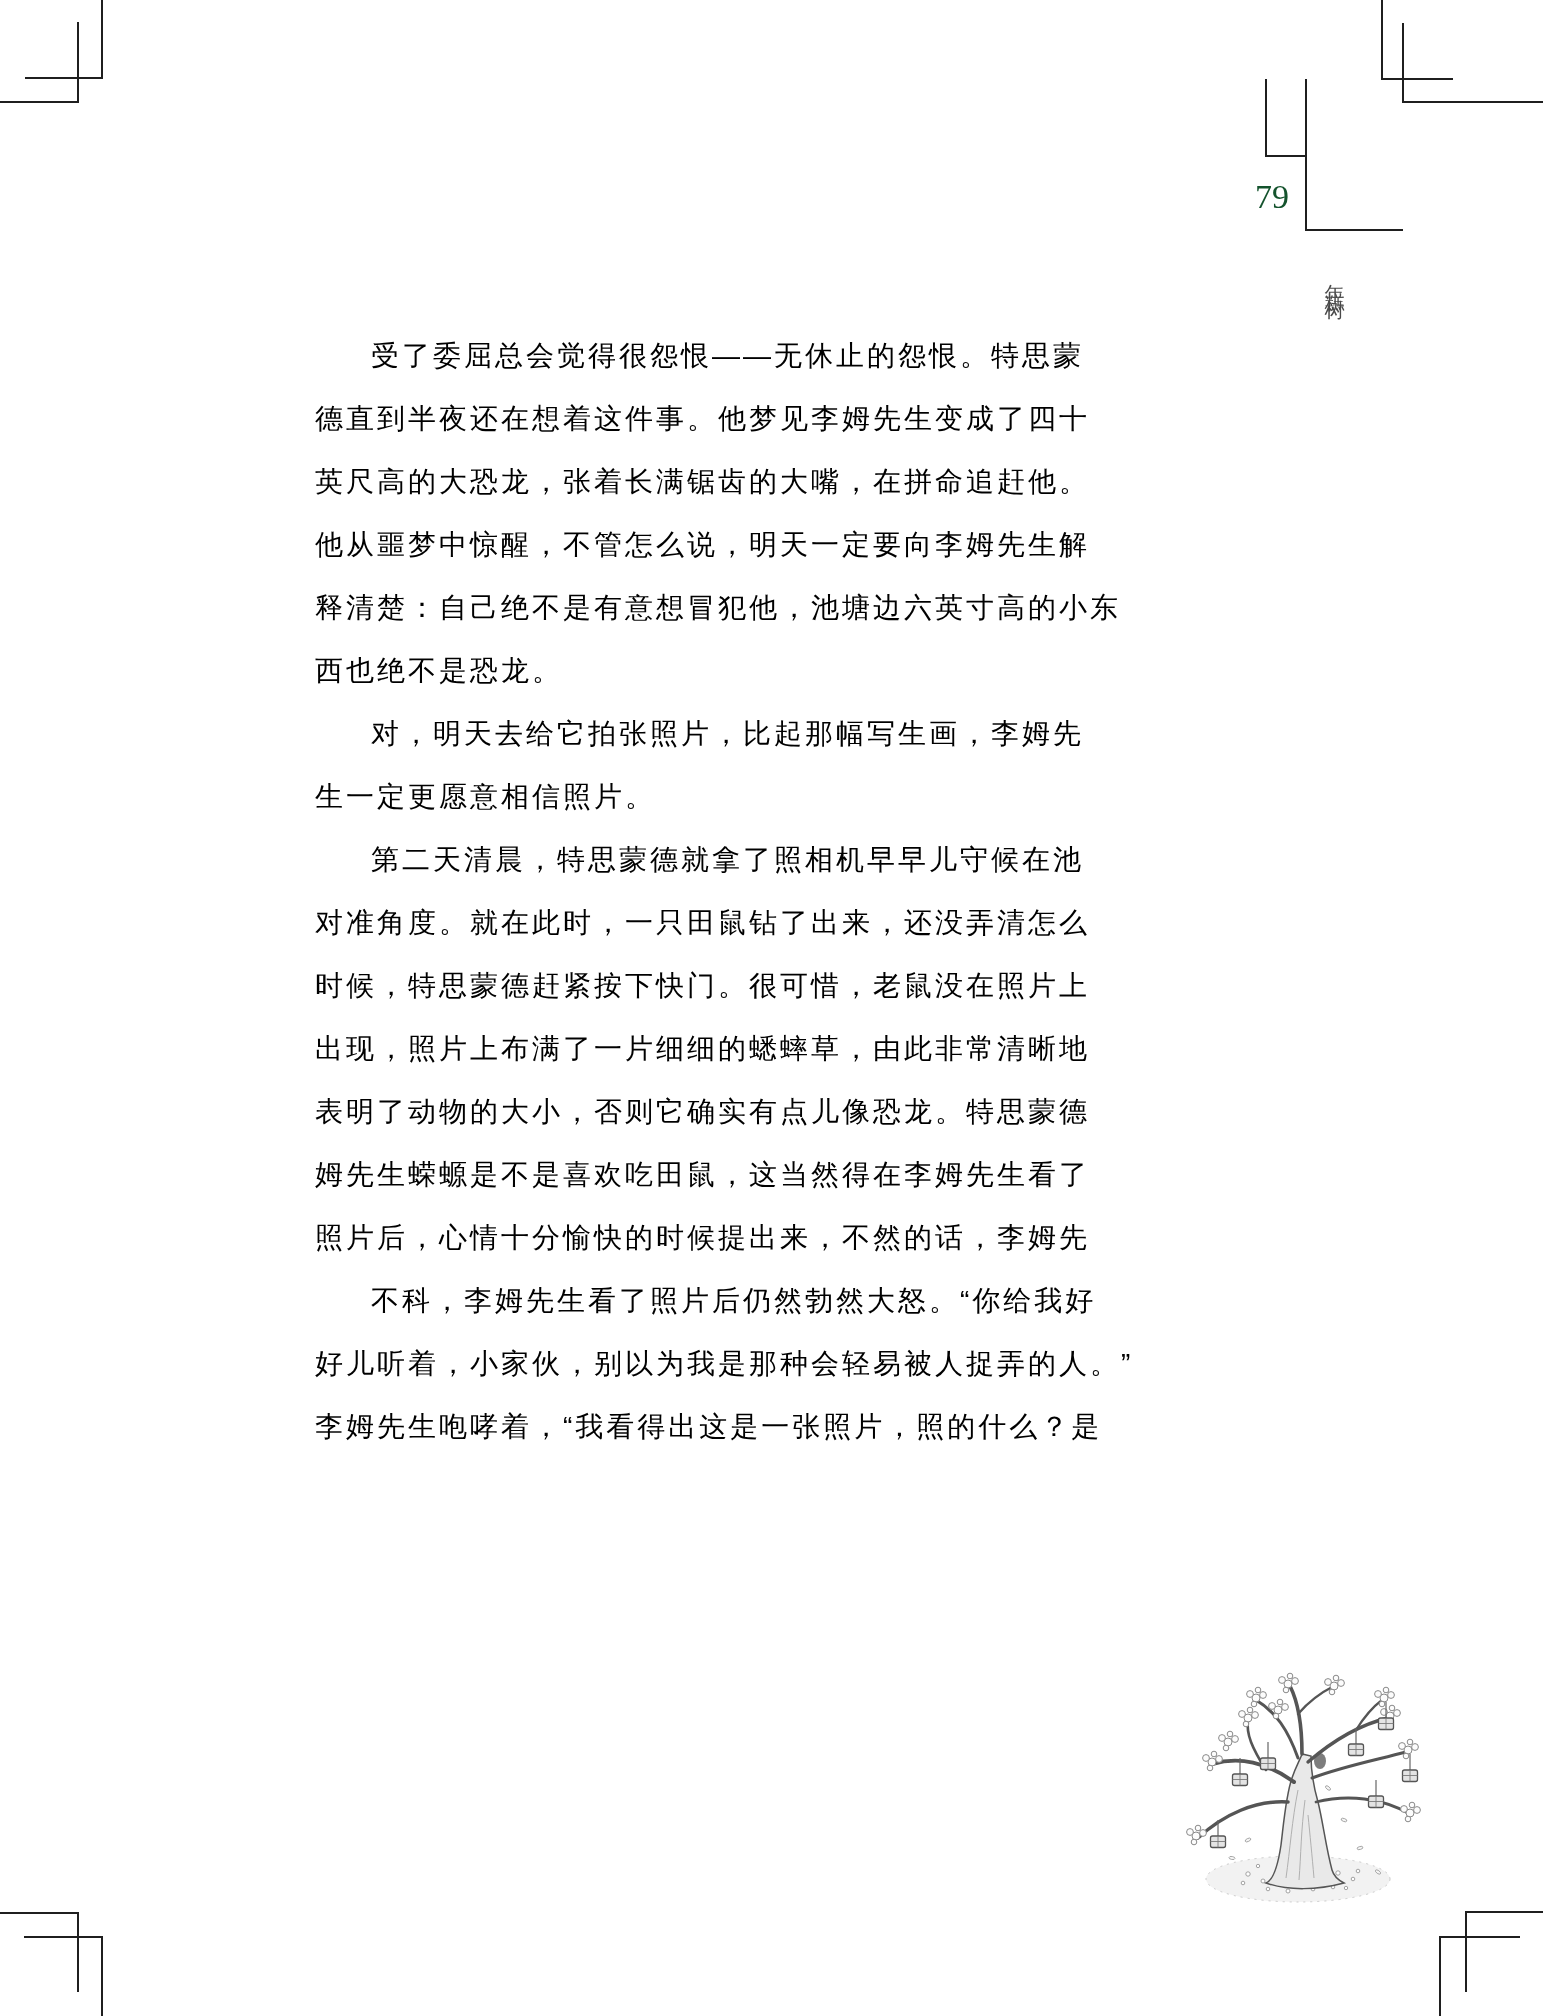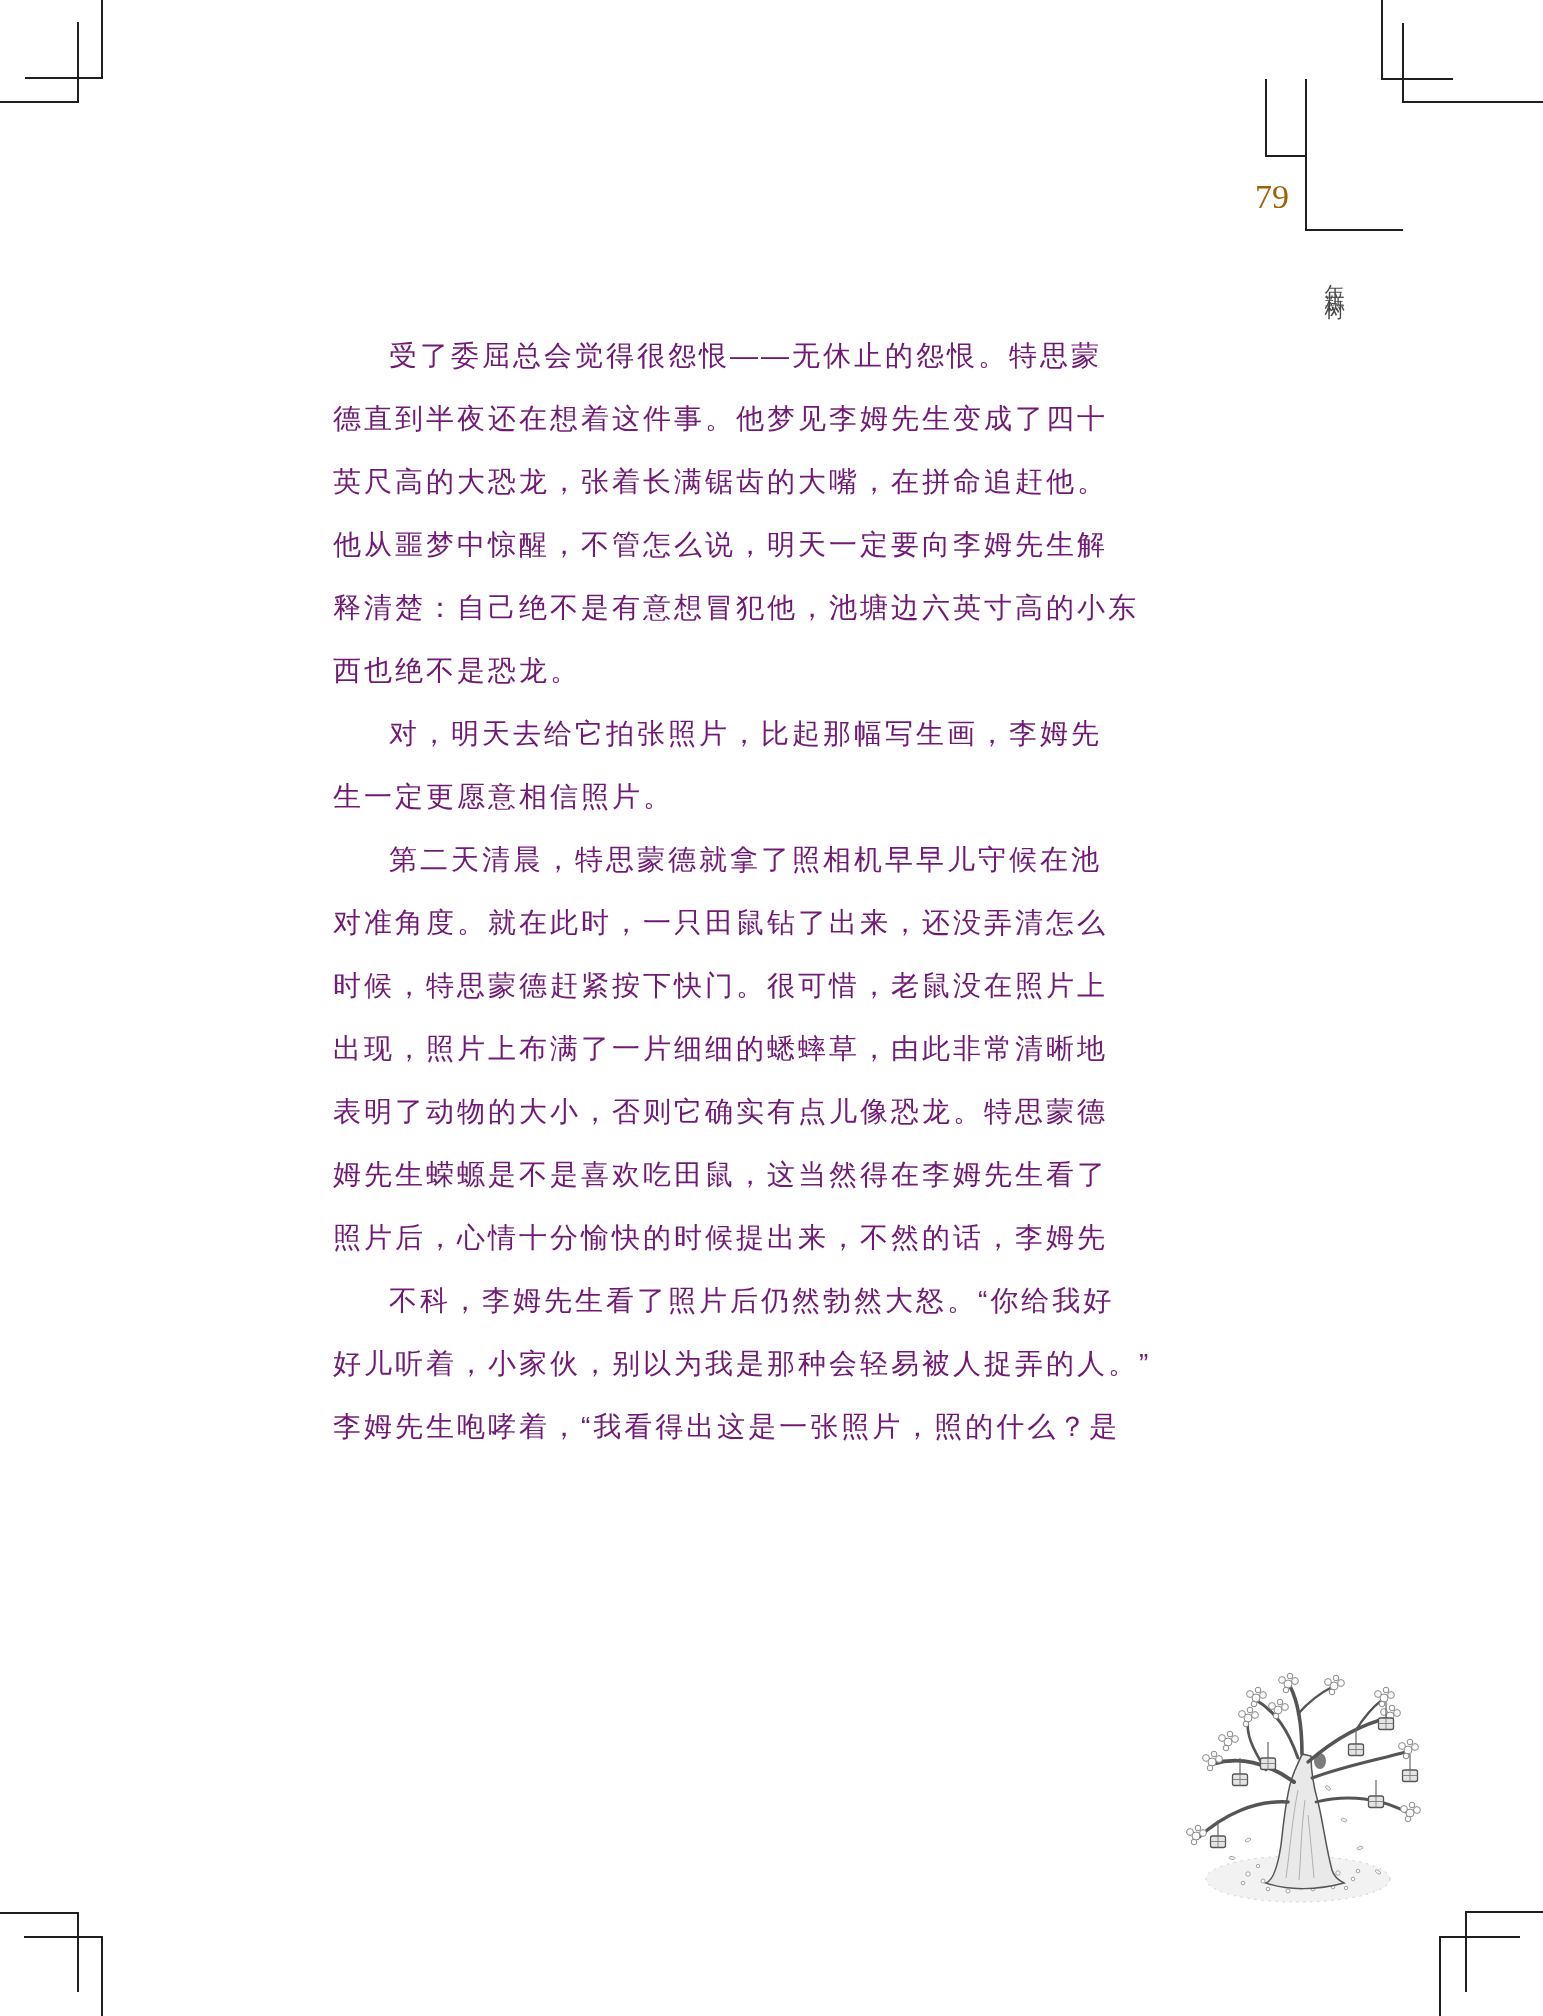--- a/index.html
+++ b/index.html
@@ -29,31 +29,31 @@
   .bl-b-h{left:24px;top:1936px;width:79px;height:2px;}
   .bl-b-v{left:101px;top:1936px;width:2px;height:80px;}
   .br-a-h{left:1465px;top:1911px;width:78px;height:2px;}
   .br-a-v{left:1465px;top:1911px;width:2px;height:81px;}
   .br-b-h{left:1439px;top:1936px;width:81px;height:2px;}
   .br-b-v{left:1439px;top:1936px;width:2px;height:80px;}
 
   .page-number{
     position:absolute;left:1244px;top:178px;width:56px;
     font-family:"Liberation Serif",serif;
-    font-size:34px;color:#a16207;text-align:center;
+    font-size:34px;color:#14532d;text-align:center;
   }
   .side-title{
     position:absolute;left:1322px;top:268px;
     writing-mode:vertical-rl;text-orientation:upright;
     font-family:"Liberation Serif",serif;
     font-size:20px;letter-spacing:8px;color:#4a4a4a;
   }
   .text-block{
-    position:absolute;left:333px;top:324px;width:760px;
-    color:#701a75;
+    position:absolute;left:315px;top:324px;width:760px;
+    color:#000000;
   }
   .line{
     height:63px;line-height:63px;
     font-size:28px;letter-spacing:3px;
     white-space:nowrap;
   }
   .indent{text-indent:2em;}
   .tree{
     position:absolute;left:1148px;top:1630px;width:300px;height:290px;
   }

